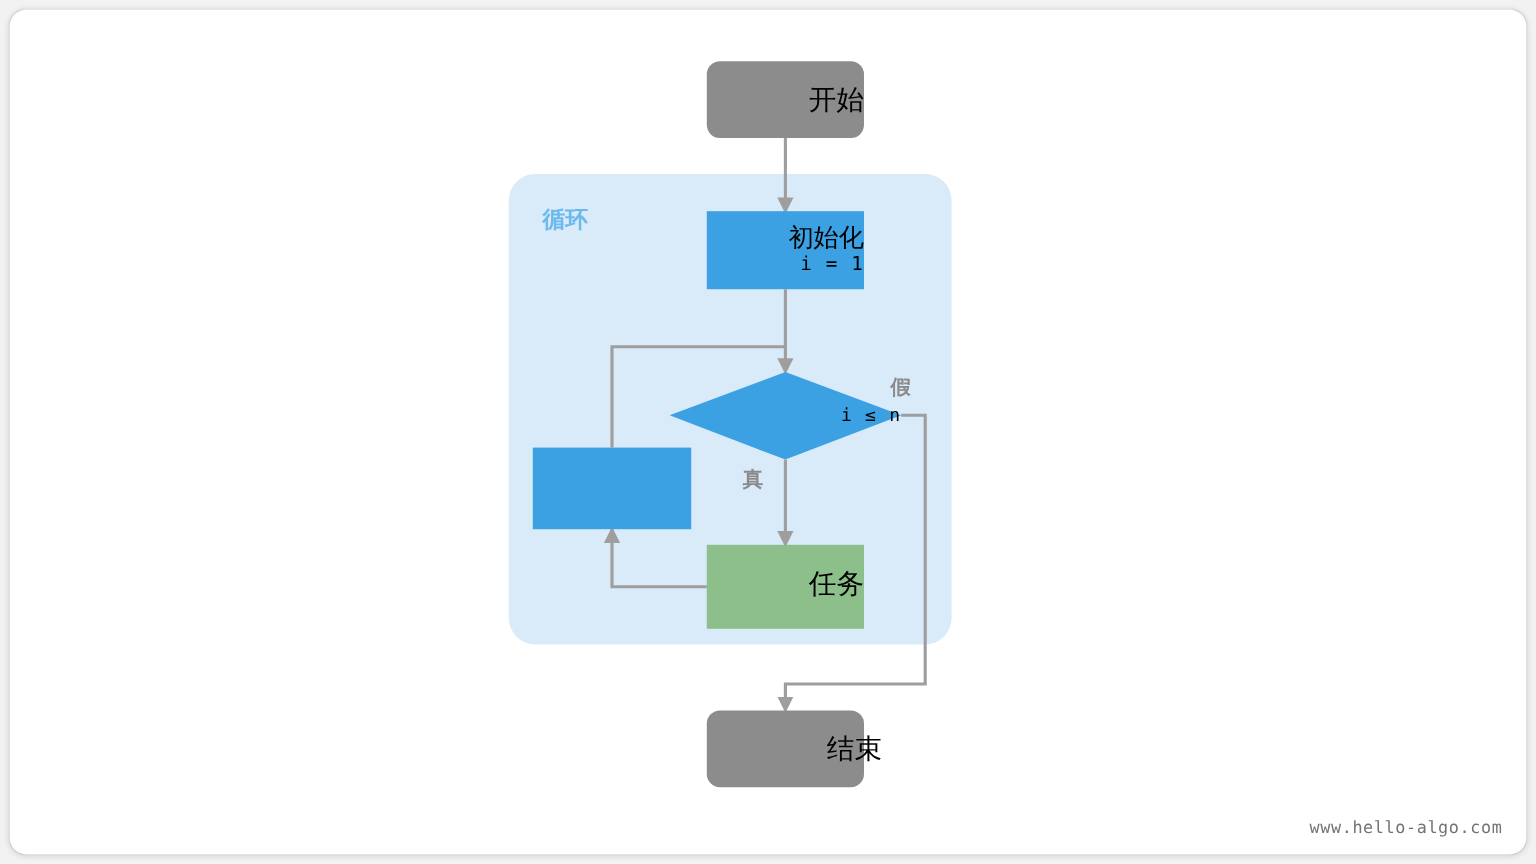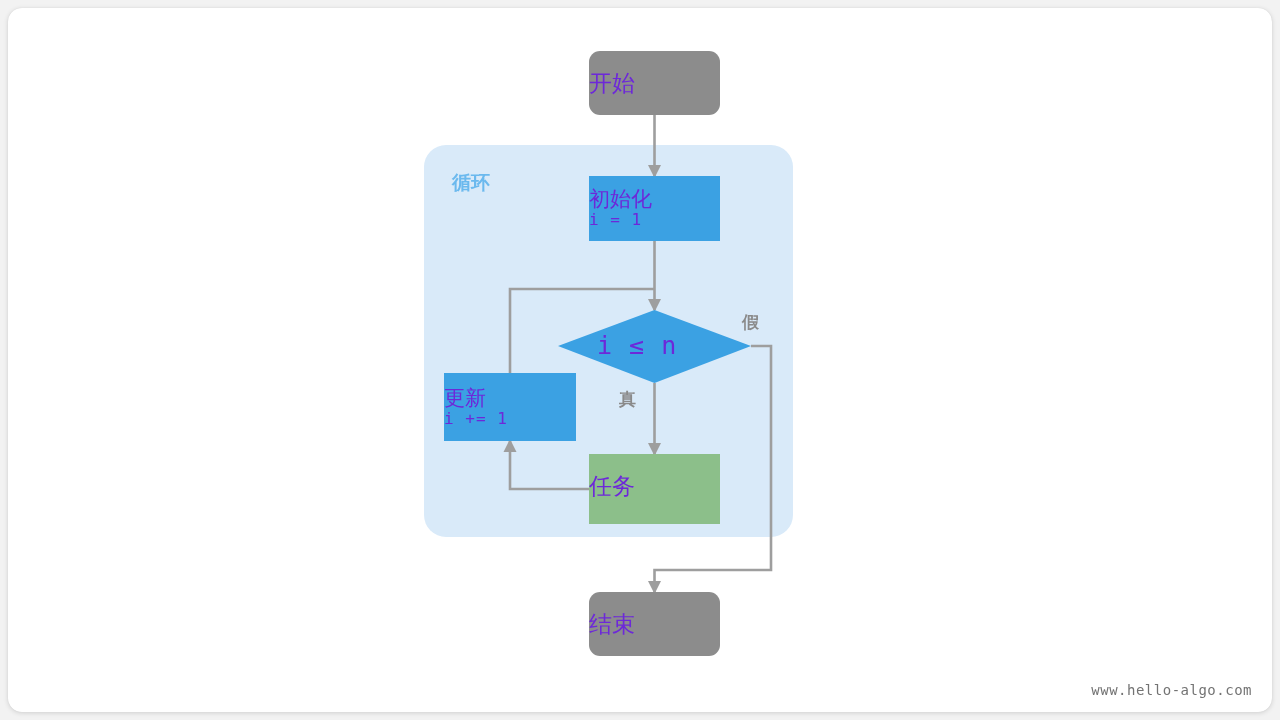--- a/index.html
+++ b/index.html
@@ -33,23 +33,23 @@
     position: absolute;
     left: 0;
     top: 0;
     width: 1280px;
     height: 720px;
   }
   .node-label {
     position: absolute;
     display: flex;
     flex-direction: column;
-    align-items: flex-start;
+    align-items: flex-end;
     justify-content: center;
-    color: #6d28d9;
+    color: #000000;
     pointer-events: none;
     text-align: center;
     line-height: 1.15;
   }
   .lbl-cn {
     font-family: "Liberation Sans", "DejaVu Sans", sans-serif;
     font-size: 21px;
   }
   .lbl-mono {
     font-family: "DejaVu Sans Mono", "Liberation Mono", monospace;
@@ -130,33 +130,29 @@
   <div class="node-label" style="left:589px; top:51px; width:131px; height:64px;">
     <span class="lbl-cn lbl-big">开始</span>
   </div>
 
   <div class="node-label" style="left:589px; top:176px; width:131px; height:65px;">
     <span class="lbl-cn">初始化</span>
     <span class="lbl-mono">i = 1</span>
   </div>
 
   <div class="node-label" style="left:558px; top:310px; width:193px; height:73px;">
-    <span class="lbl-mono" style="font-size:25px;margin-left:39px;">i ≤ n</span>
+    <span class="lbl-mono" style="font-size:15px;margin-left:39px;">i ≤ n</span>
   </div>
 
-  <div class="node-label" style="left:444px; top:373px; width:132px; height:68px;">
-    <span class="lbl-cn">更新</span>
-    <span class="lbl-mono">i += 1</span>
-  </div>
 
   <div class="node-label" style="left:589px; top:454px; width:131px; height:64px;">
     <span class="lbl-cn lbl-big">任务</span>
   </div>
 
-  <div class="node-label" style="left:589px; top:592px; width:122px; height:64px;">
+  <div class="node-label" style="left:613px; top:592px; width:122px; height:64px;">
     <span class="lbl-cn lbl-big">结束</span>
   </div>
 
   <div class="edge-label" style="left:619px; top:388px;">真</div>
 
   <div class="edge-label" style="left:742px; top:311px;">假</div>
 
   <div id="watermark">www.hello-algo.com</div>
 </div>
 

